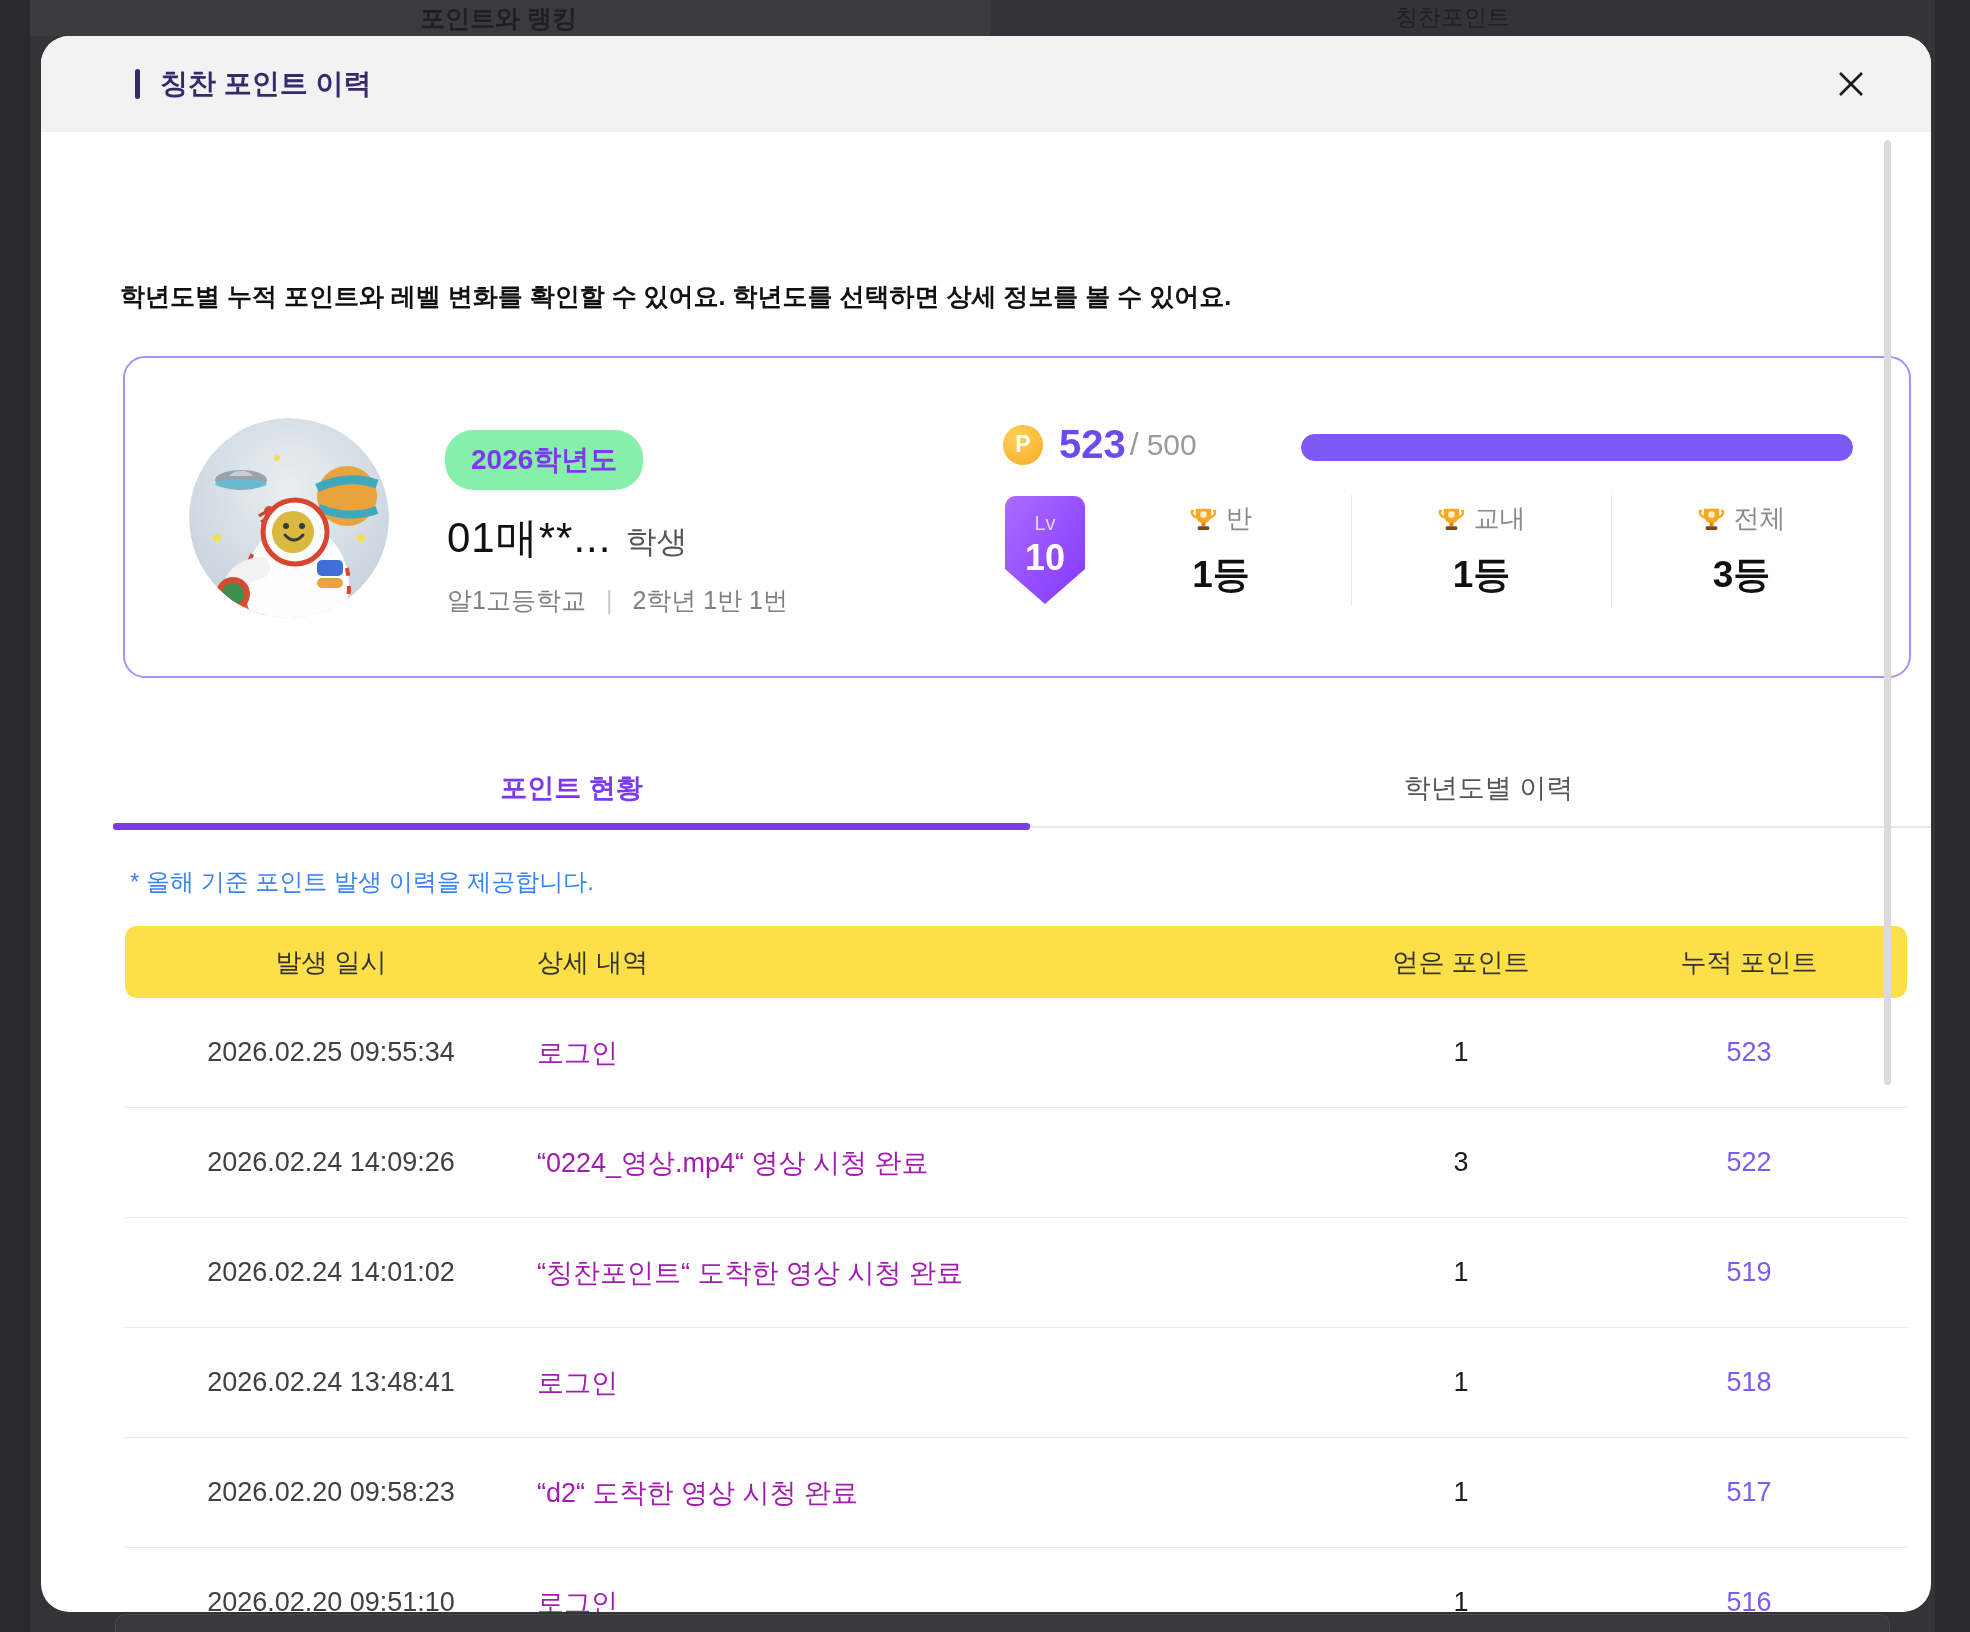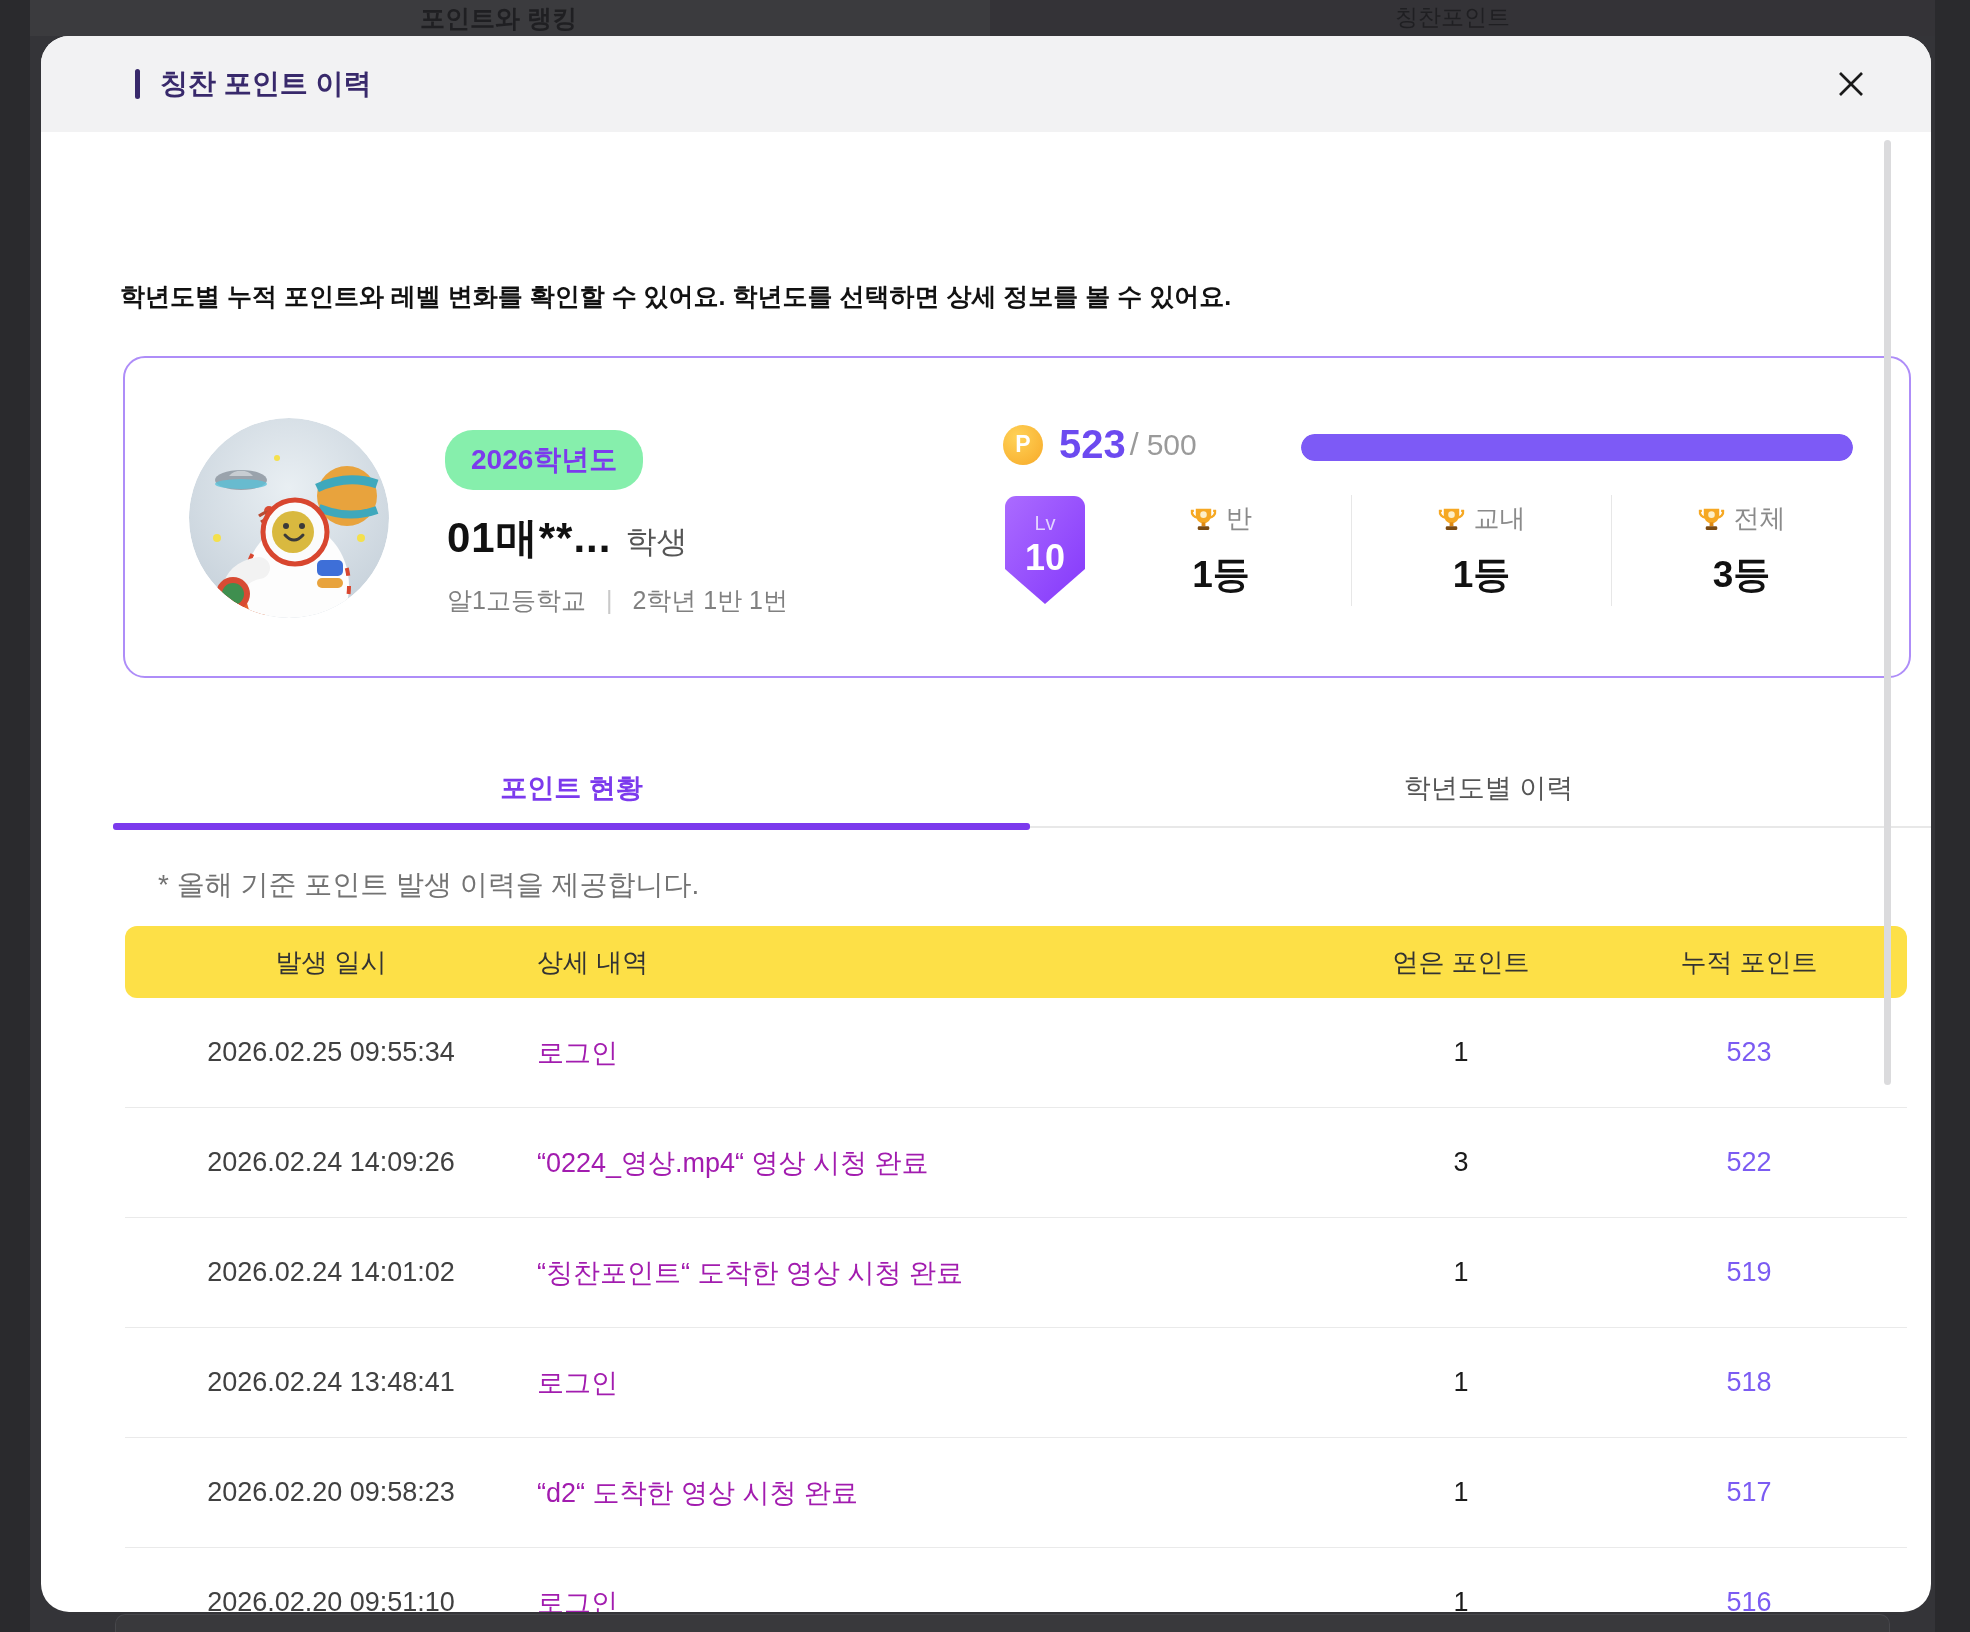--- a/index.html
+++ b/index.html
@@ -49,21 +49,21 @@
     position:absolute;left:82px;top:224px;width:1788px;height:322px;
     border:2px solid #AE8DF8;border-radius:22px;background:#fff;
   }
   .avatar{position:absolute;left:64px;top:60px;width:200px;height:200px;border-radius:50%;overflow:hidden;}
   .year-badge{
     position:absolute;left:320px;top:72px;display:inline-block;
     background:#86efac;color:var(--accent);font-weight:bold;font-size:28px;
     padding:11px 26px;border-radius:28px;
   }
   .name-row{position:absolute;left:322px;top:152px;display:flex;align-items:baseline;}
-  .name{font-size:42px;font-weight:bold;color:#111;letter-spacing:1px;}
+  .name{font-size:42px;font-weight:normal;color:#111;letter-spacing:1px;}
   .name-suffix{font-size:31px;color:#555;margin-left:14px;}
   .school-row{position:absolute;left:322px;top:226px;font-size:25px;color:#808080;display:flex;align-items:center;gap:20px;}
   .school-divider{color:#C9C9C9;}
 
   .points-row{position:absolute;left:878px;top:64px;display:flex;align-items:center;}
   .coin{
     width:40px;height:40px;border-radius:50%;
     background:radial-gradient(circle at 35% 30%,#FFD257,#F7A928);
     color:#fff;font-weight:bold;font-size:23px;
     display:flex;align-items:center;justify-content:center;
@@ -81,21 +81,21 @@
   .rank-label-row{display:flex;align-items:center;gap:9px;}
   .rank-label{font-size:26px;color:#8A8A8A;}
   .rank-value{font-size:37px;font-weight:bold;color:#111;margin-top:14px;}
 
   
   .tabs{position:absolute;left:72px;top:618px;width:1834px;display:flex;border-bottom:2px solid #E8E8E8;}
   .tab{width:50%;height:76px;display:flex;align-items:center;justify-content:center;font-size:27px;color:#555;cursor:pointer;position:relative;}
   .tab.active{color:var(--accent);font-weight:bold;}
   .tab.active::after{content:"";position:absolute;left:0;right:0;bottom:-4px;height:7px;background:var(--accent);border-radius:3px;}
 
-  .note{position:absolute;left:89px;top:734px;font-size:28px;color:#737373;margin-left:28px;}
+  .note{position:absolute;left:89px;top:734px;font-size:24px;color:#3b82f6;}
 
   
   .table{position:absolute;left:84px;top:794px;width:1782px;}
   .t-head{
     height:72px;background:#fde047;border-radius:12px;
     display:flex;align-items:center;font-size:26px;color:#333;font-weight:500;
   }
   .t-row{height:110px;display:flex;align-items:center;font-size:27px;border-bottom:1px solid #EAEAEA;}
   .c1{width:412px;text-align:center;}
   .c2{flex:1;text-align:left;}

